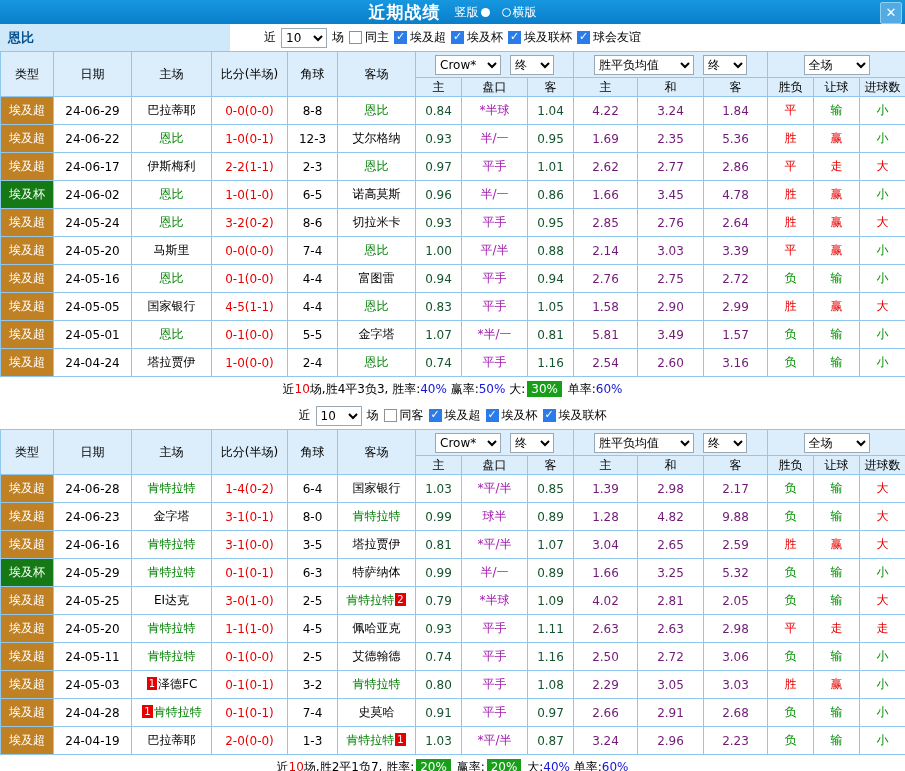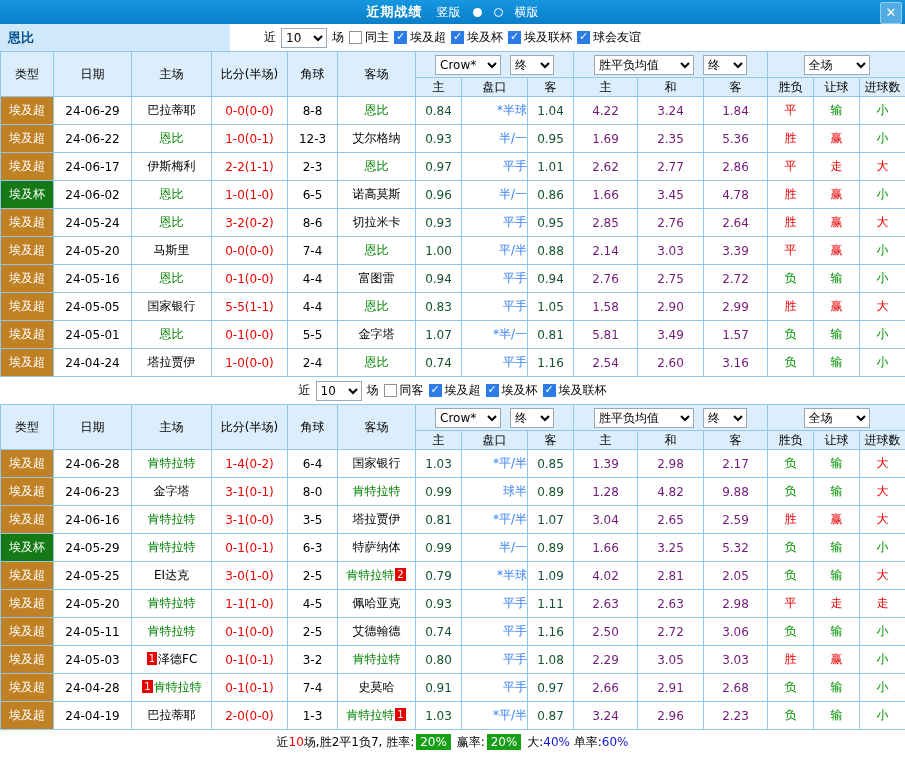--- a/index.html
+++ b/index.html
@@ -1,20 +1,20 @@
 <!DOCTYPE html>
 <html><head>
 <meta charset="utf-8">
 <style>
   html,body{margin:0;padding:0;}
   body{width:905px;background:#fff;color:#000;font-family:"DejaVu Sans","Liberation Sans",sans-serif;font-size:12px;}
   .titlebar{height:24px;background:linear-gradient(#1697e0,#0a7ec9);display:flex;align-items:center;justify-content:center;position:relative;color:#fff;gap:14px;}
-  .title{font-weight:bold;font-size:13px;letter-spacing:1px;}
+  .title{font-weight:bold;font-size:17px;letter-spacing:1px;}
   .radio-group{display:flex;align-items:center;gap:12px;}
-  .radio-opt{display:inline-flex;align-items:center;gap:12px;cursor:pointer;}
+  .radio-opt{display:inline-flex;align-items:center;gap:2px;cursor:pointer;}
   .dot{width:9px;height:9px;border-radius:50%;background:#fff;display:inline-block;}
   .ring{width:9px;height:9px;border-radius:50%;border:1.5px solid #fff;box-sizing:border-box;display:inline-block;}
   .close-btn{position:absolute;right:3px;top:2px;width:20px;height:20px;line-height:19px;text-align:center;background:#53abe4;border:1px solid #8fd0f5;border-radius:2px;color:#fff;font-weight:bold;font-size:13px;cursor:pointer;}
   .section-bar{height:27px;position:relative;display:flex;align-items:center;background:#fff;}
   .team-block{position:absolute;left:0;top:0;bottom:0;width:230px;background:#cfe9fa;display:flex;align-items:center;padding-left:8px;color:#05508e;font-weight:bold;font-size:13px;box-sizing:border-box;}
   .filter{position:relative;margin:0 auto;display:flex;align-items:center;gap:5px;z-index:1;}
   .cb{display:inline-flex;align-items:center;gap:3px;cursor:pointer;}
   .cbx{width:13px;height:13px;border:1px solid #919191;background:#fff;display:inline-block;position:relative;box-sizing:border-box;}
   .cbx.checked{background:#2b7ce9;border-color:#2b7ce9;}
   .cbx.checked::after{content:"\2713";position:absolute;left:1px;top:-2px;color:#fff;font-size:11px;font-weight:bold;}
@@ -26,21 +26,21 @@
   .scope-sel{width:66px;}
   table{border-collapse:collapse;table-layout:fixed;width:905px;}
   th,td{border:1px solid #8fc8ec;text-align:center;overflow:hidden;white-space:nowrap;padding:0;}
   thead th{background:#dceefb;font-weight:normal;font-size:12px;color:#000;}
   tr.sel-row th{height:25px;}
   tr.sub-row th{height:18px;}
   .th-flex{display:flex;justify-content:center;align-items:center;gap:9px;}
   tbody td{height:27px;background:#fff;}
   td.type{color:#fff;}
   .score{color:#e80000;margin-top:21px;}
-  .hcp{color:#3b82f6;text-align:right;}
+  .hcp{color:#a21caf;}
   .euro{color:#701a75;}
   .odds{color:#14532d;}
   .team{color:#000;}
   .team.self{color:#008000;}
   .res-red{color:#e80000;}
   .res-green{color:#009100;}
   .badge{background:#e80000;color:#fff;font-size:10px;line-height:13px;padding:0 2px;margin:0 1px;display:inline-block;vertical-align:1px;}
   .summary{height:25px;line-height:25px;text-align:center;font-size:12px;}
   .sum-plain{color:#000;}
   .sum-red{color:#e80000;}
@@ -269,21 +269,21 @@
           <td class="euro">2.75</td>
           <td class="euro">2.72</td>
           <td class="res-green">负</td>
           <td class="res-green">输</td>
           <td class="res-green">小</td>
         </tr>
         <tr>
           <td class="type" style="background: rgb(192, 129, 37);">埃及超</td>
           <td>24-05-05</td>
           <td><span class="team">国家银行</span></td>
-          <td class="score">5-5(1-1)</td>
+          <td class="score">4-5(1-1)</td>
           <td>4-4</td>
           <td><span class="team self">恩比</span></td>
           <td class="odds">0.83</td>
           <td class="hcp">平手</td>
           <td class="odds">1.05</td>
           <td class="euro">1.58</td>
           <td class="euro">2.90</td>
           <td class="euro">2.99</td>
           <td class="res-red">胜</td>
           <td class="res-red">赢</td>
@@ -318,20 +318,21 @@
           <td class="odds">1.16</td>
           <td class="euro">2.54</td>
           <td class="euro">2.60</td>
           <td class="euro">3.16</td>
           <td class="res-green">负</td>
           <td class="res-green">输</td>
           <td class="res-green">小</td>
         </tr>
       </tbody>
   </table>
+  <div class="summary"><span class="sum-plain">近</span><span class="sum-red">10</span><span class="sum-plain">场,胜4平3负3, 胜率:</span><span class="sum-blue">40%</span><span class="sum-plain"> 赢率:</span><span class="sum-blue">50%</span><span class="sum-plain"> 大:</span><span class="sum-chip">30%</span><span class="sum-plain"> 单率:</span><span class="sum-blue">60%</span></div>
 </div>
 
 <div class="section">
   <div class="section-bar">
     <div class="filter">
       <span>近</span>
       <select class="count-sel"><option>10</option></select>
       <span>场</span>
       <label class="cb">
         <span class="cbx"></span>

